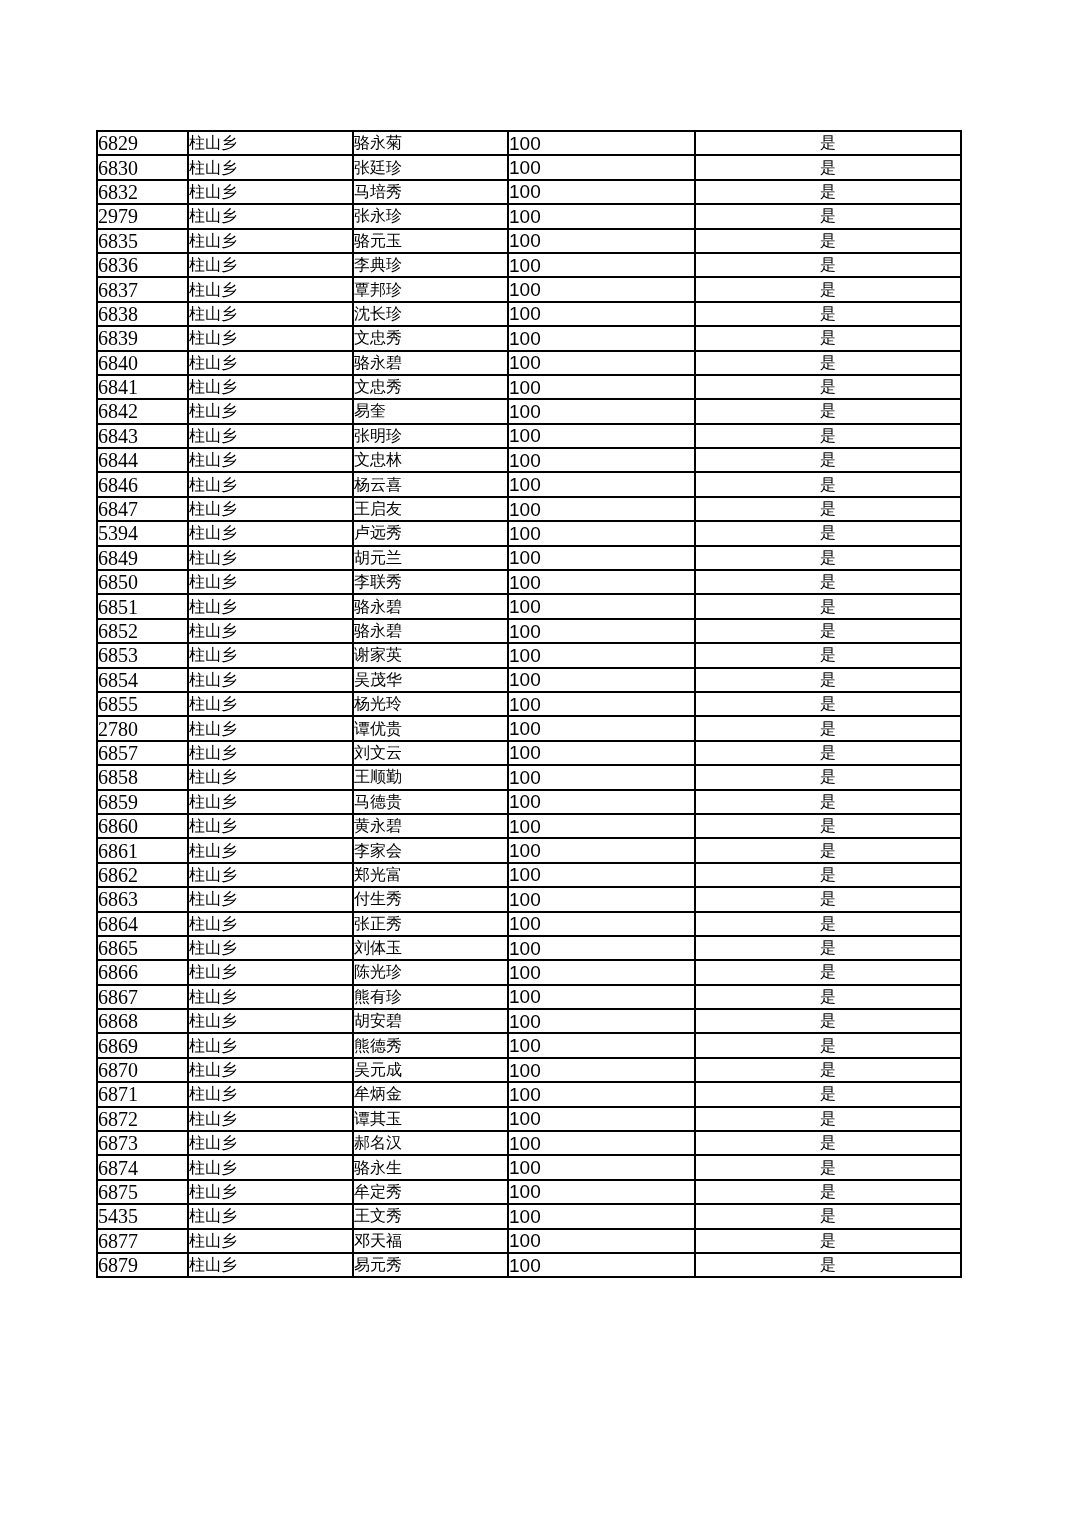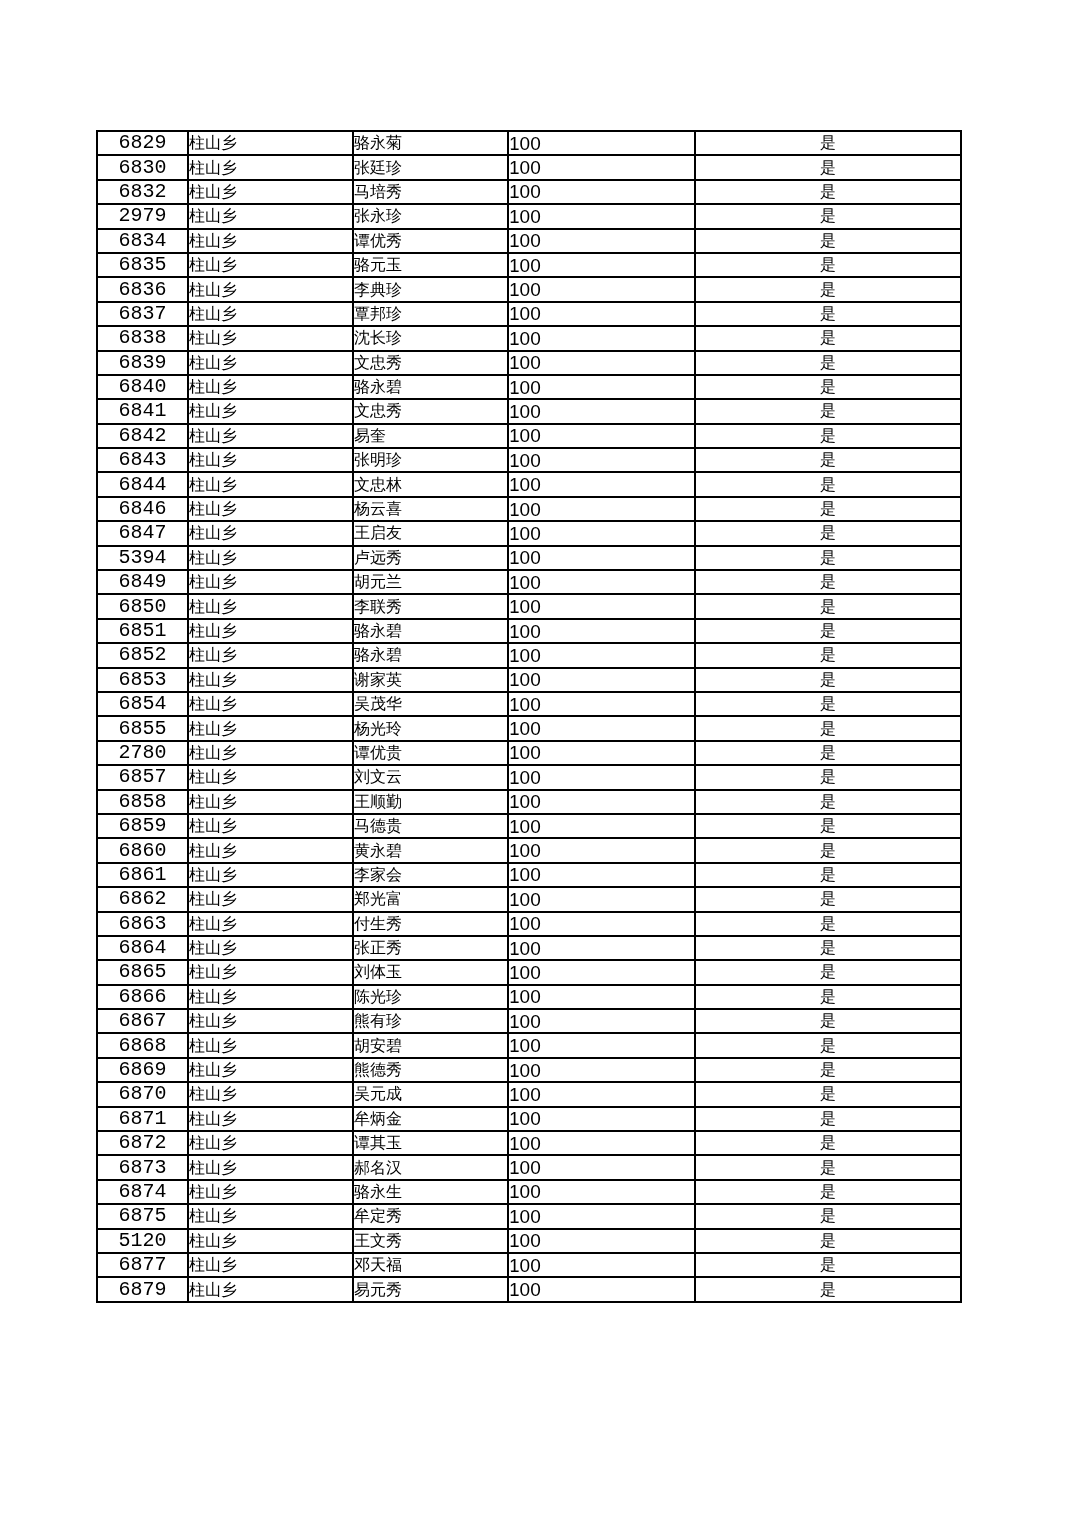--- a/index.html
+++ b/index.html
@@ -32,36 +32,35 @@
   table.roster td {
     border: 2px solid #000000;
     height: 22.4px;
     padding: 0;
     overflow: hidden;
     white-space: nowrap;
     vertical-align: middle;
     line-height: 1;
   }
   td.c-serial {
-    text-align: center;
-    font-family: Liberation Mono, monospace;
+    text-align: left;
+    font-family: Liberation Serif, serif;
     font-size: 20px;
   }
   td.c-township, td.c-person {
     text-align: left;
     padding-left: 4px;
     font-family: "Liberation Serif", serif;
     font-size: 16px;
   }
   td.c-score {
     text-align: left;
     padding-left: 2px;
     font-family: "Liberation Sans", sans-serif;
     font-size: 19px;
-    border-radius: 9px;
   }
   td.c-confirm {
     text-align: center;
     font-family: "Liberation Serif", serif;
     font-size: 16px;
   }
 </style>
 </head>
 <body>
 
@@ -97,27 +96,20 @@
     <td class="c-confirm">是</td>
   </tr>
         <tr>
     <td class="c-serial">2979</td>
     <td class="c-township">柱山乡</td>
     <td class="c-person">张永珍</td>
     <td class="c-score">100</td>
     <td class="c-confirm">是</td>
   </tr>
         <tr>
-    <td class="c-serial">6834</td>
-    <td class="c-township">柱山乡</td>
-    <td class="c-person">谭优秀</td>
-    <td class="c-score">100</td>
-    <td class="c-confirm">是</td>
-  </tr>
-        <tr>
     <td class="c-serial">6835</td>
     <td class="c-township">柱山乡</td>
     <td class="c-person">骆元玉</td>
     <td class="c-score">100</td>
     <td class="c-confirm">是</td>
   </tr>
         <tr>
     <td class="c-serial">6836</td>
     <td class="c-township">柱山乡</td>
     <td class="c-person">李典珍</td>
@@ -384,21 +376,21 @@
     <td class="c-confirm">是</td>
   </tr>
         <tr>
     <td class="c-serial">6875</td>
     <td class="c-township">柱山乡</td>
     <td class="c-person">牟定秀</td>
     <td class="c-score">100</td>
     <td class="c-confirm">是</td>
   </tr>
         <tr>
-    <td class="c-serial">5120</td>
+    <td class="c-serial">5435</td>
     <td class="c-township">柱山乡</td>
     <td class="c-person">王文秀</td>
     <td class="c-score">100</td>
     <td class="c-confirm">是</td>
   </tr>
         <tr>
     <td class="c-serial">6877</td>
     <td class="c-township">柱山乡</td>
     <td class="c-person">邓天福</td>
     <td class="c-score">100</td>

